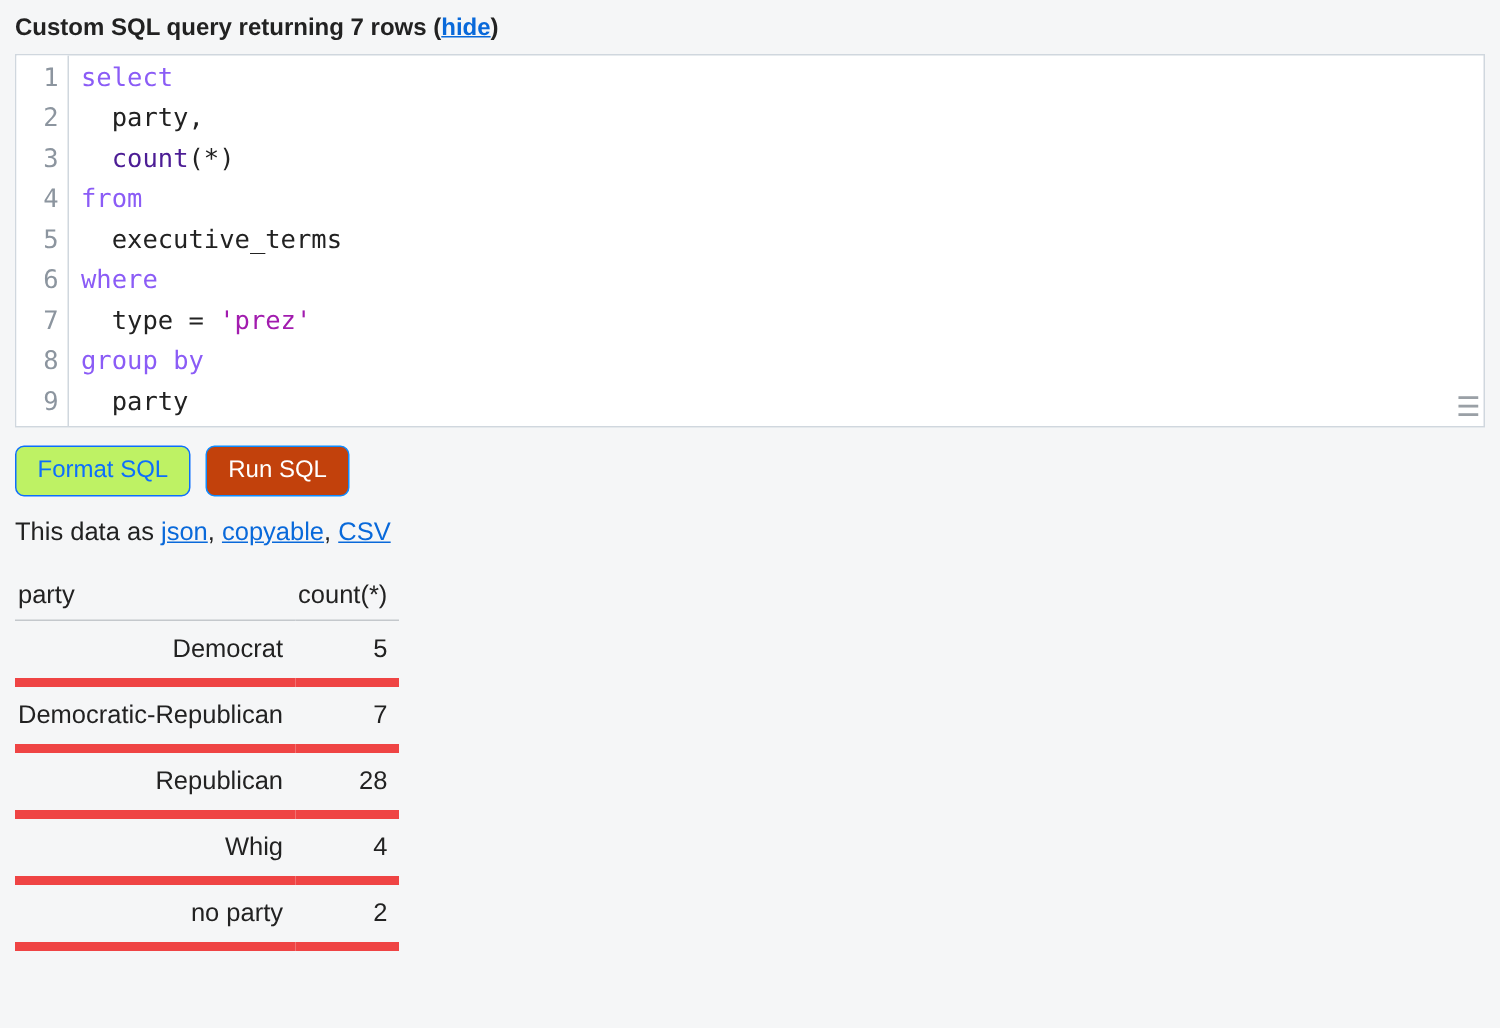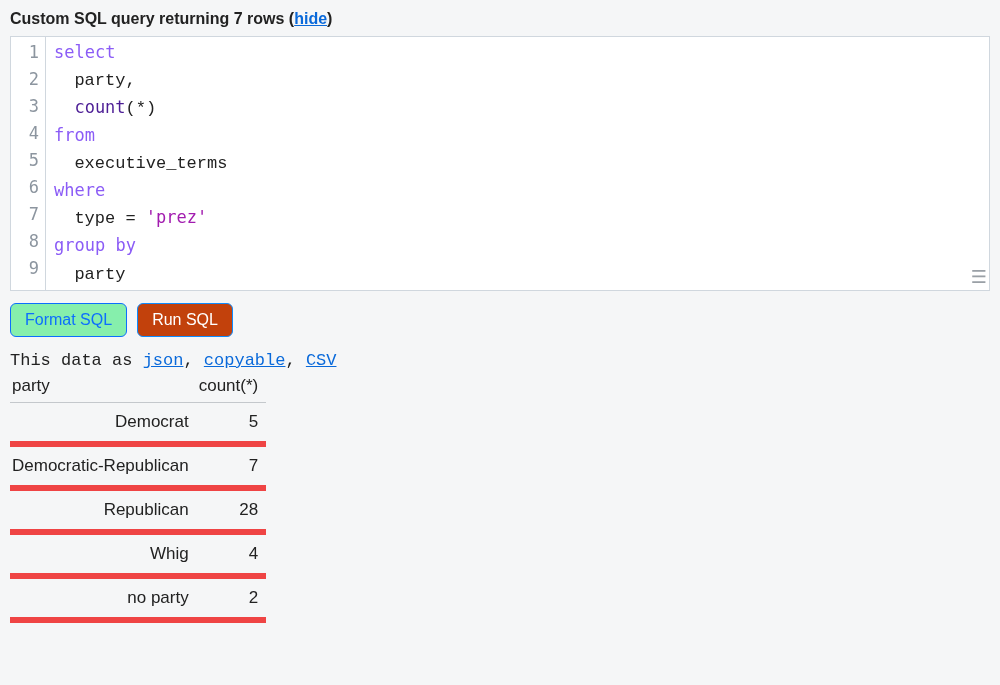--- a/index.html
+++ b/index.html
@@ -37,49 +37,49 @@
       padding: 2px 6px 2px 10px;
       border-right: 1px solid #d0d7de;
       user-select: none;
       background: #fff;
     }
     .gutter div { min-width: 18px; }
     .codelines { padding: 2px 8px; flex: 1; white-space: pre; }
     .kw { color: #8b5cf6; }
     .func { color: #4c1d95; }
     .str { color: #a21caf; }
-    .ident { color: #222; font-family: Liberation Mono, monospace; }
+    .ident { color: #222; }
     .handle-icon {
       position: absolute;
       right: 2px;
       bottom: 2px;
       color: #9aa0a6;
       font-size: 18px;
       user-select: none;
     }
     .btn-row { display: flex; gap: 10px; margin-bottom: 14px; }
     .btn {
       font-size: 16px;
       padding: 7px 14px;
       border-radius: 6px;
       cursor: pointer;
       font-family: inherit;
     }
     .btn-outline {
-      background: #86efac;
+      background: #bef264;
       color: #0d6efd;
       border: 1.5px solid #0d6efd;
     }
     .btn-primary {
       background: #c2410c;
       color: #fff;
       border: 1.5px solid #0d8bff;
       font-weight: 500;
     }
-    .export-line { font-size: 17px; font-family: Liberation Mono, monospace; }
+    .export-line { margin-bottom: 16px; font-size: 17px; }
     .export-line a { color: #0969da; text-decoration: underline; }
     table.results {
       border-collapse: collapse;
       font-size: 17px;
     }
     table.results th {
       text-align: left;
       font-weight: 400;
       padding: 6px 8px 6px 2px;
       border-bottom: 1px solid #c4c8cc;

